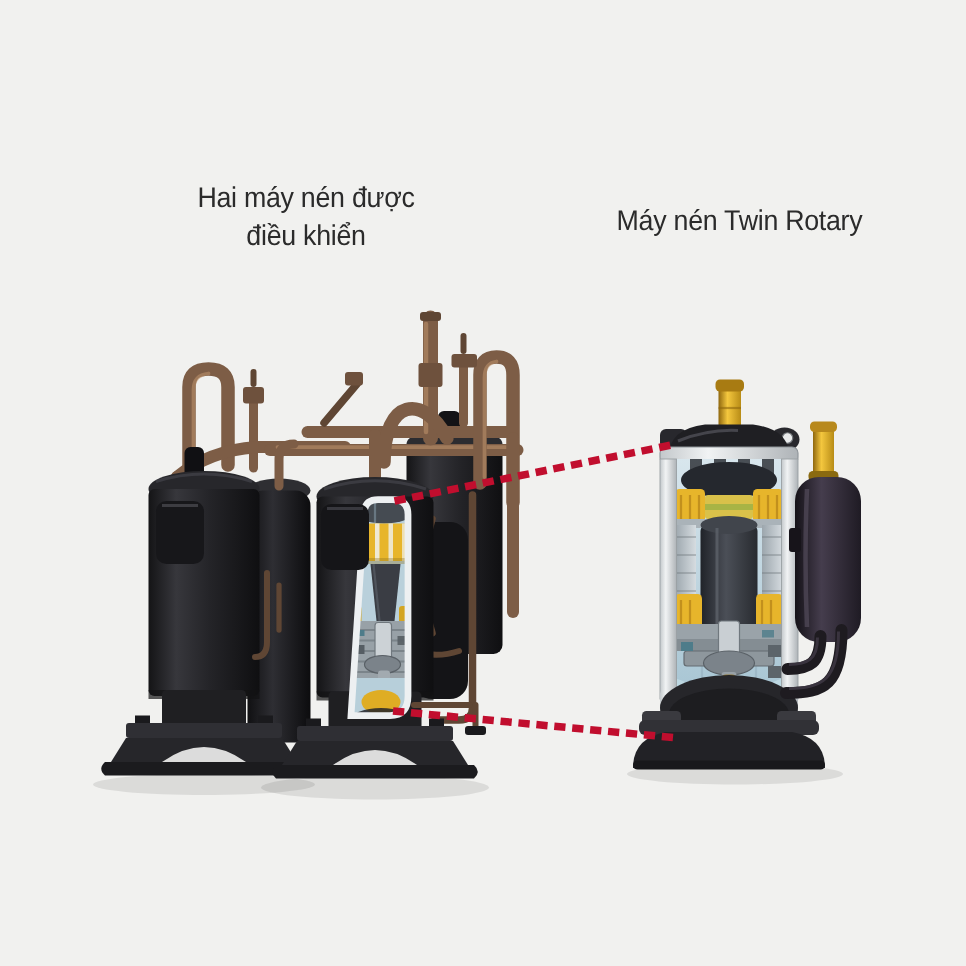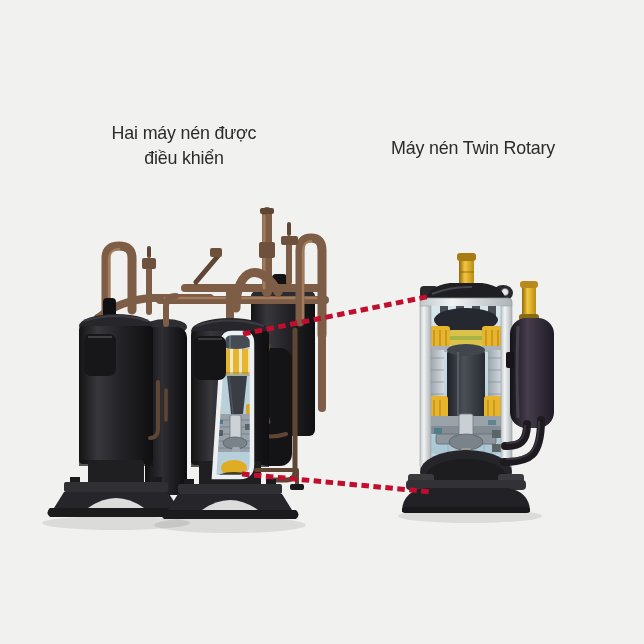--- a/index.html
+++ b/index.html
@@ -1,17 +1,17 @@
 <!DOCTYPE html>
 <html style="--background: #f1f1ef; --text: #2b2b2b; --accent-red: #c10e2e; --copper: #7d5d46; --copper-highlight: #c0946e; --copper-dark: #5f4634; --gold: #e7b52b; --shell-blue: #b9d0db; --shell-white: #eef0f1; --dark-metal: #1d1d20; --mech-gray: #98a1a7;"><head>
 <meta charset="utf-8">
 <style>
   html,body{margin:0;padding:0;}
   body{font-family:"Liberation Sans","DejaVu Sans",sans-serif;background:var(--background,#f1f1ef);}
-  .stage{position:relative;width:560px;height:644px;overflow:hidden;background:var(--background,#f1f1ef);}
+  .stage{position:relative;width:560px;height:644px;overflow:hidden;background:var(--background,#f1f1ef);margin-left:20px;}
   .caption{position:absolute;color:var(--text,#2b2b2b);font-size:19px;line-height:25px;
            text-align:center;transform:scaleX(0.94);transform-origin:center top;
            letter-spacing:-0.2px;font-weight:400;}
   .caption-left{top:120px;left:86px;width:196px;}
   .caption-right{top:135px;left:368px;width:210px;}
   .cap-line{display:block;}
   svg{position:absolute;top:0;left:0;}
   .copper{stroke:var(--copper,#7d5d46);fill:none;stroke-linecap:round;stroke-linejoin:round;}
   .copper-hi{stroke:var(--copper-highlight,#c0946e);fill:none;stroke-linecap:round;opacity:.55;}
   .copper-thin{stroke:var(--copper-dark,#5f4634);fill:none;stroke-linecap:round;}

